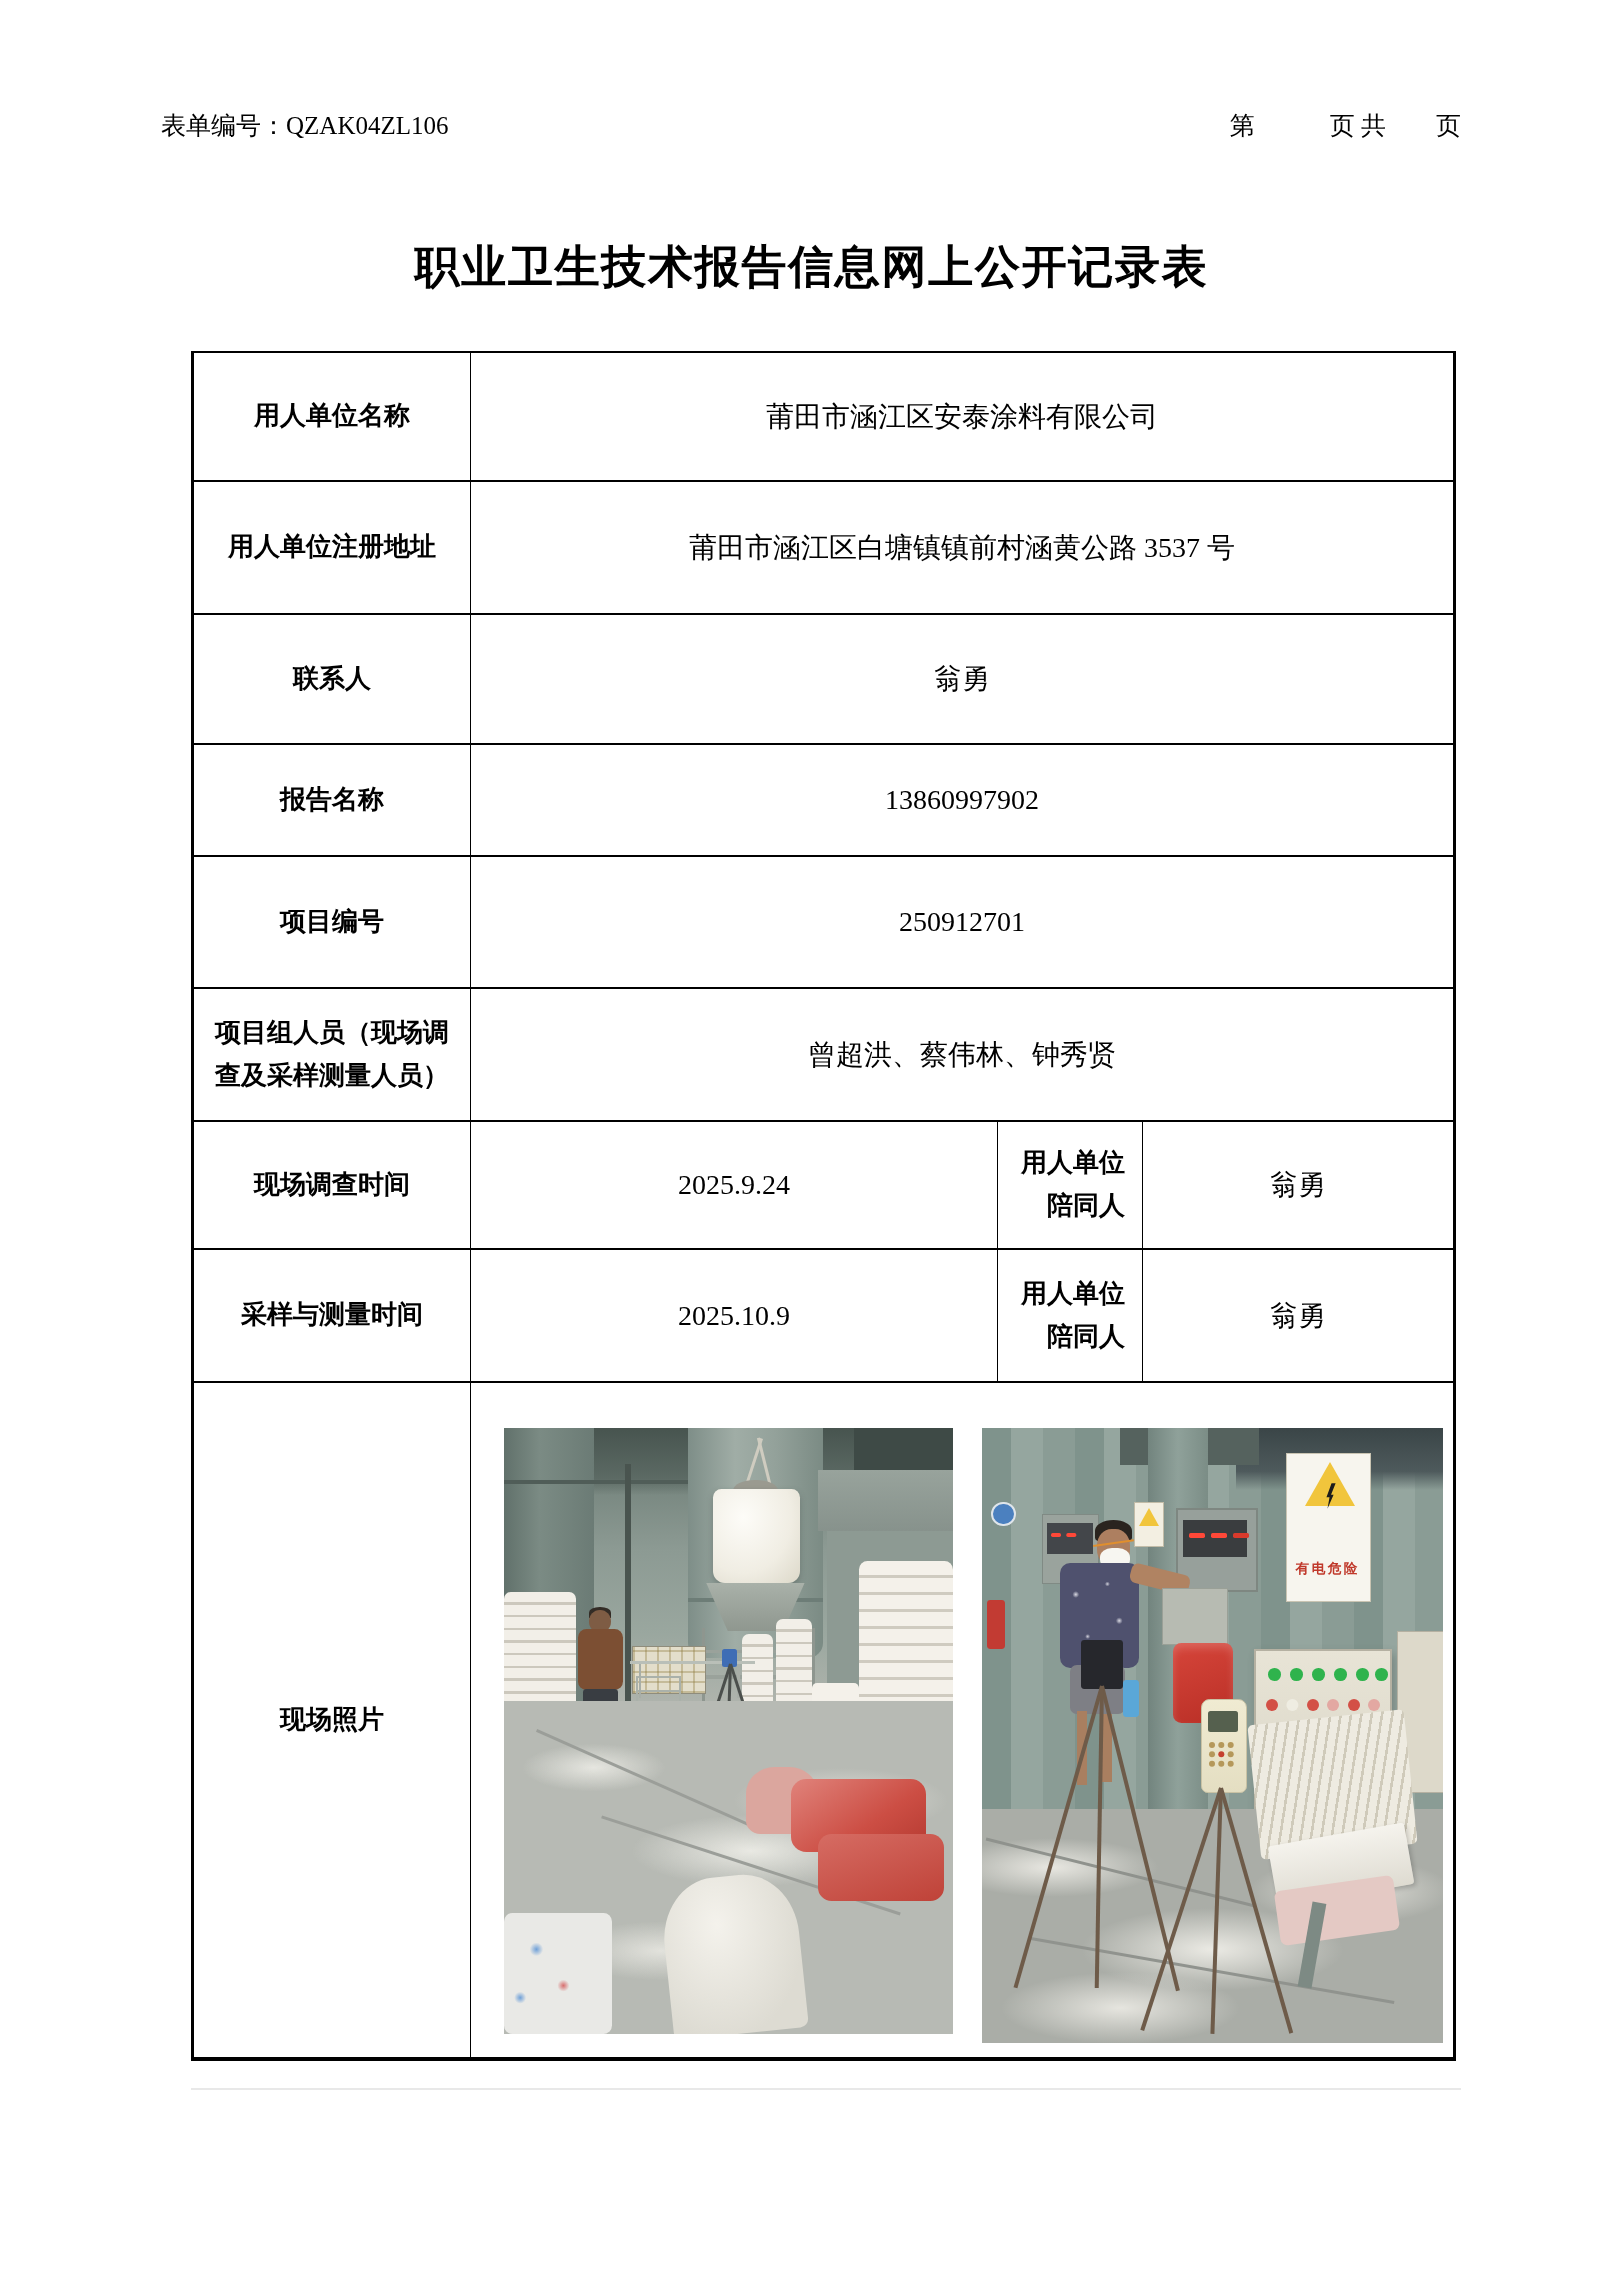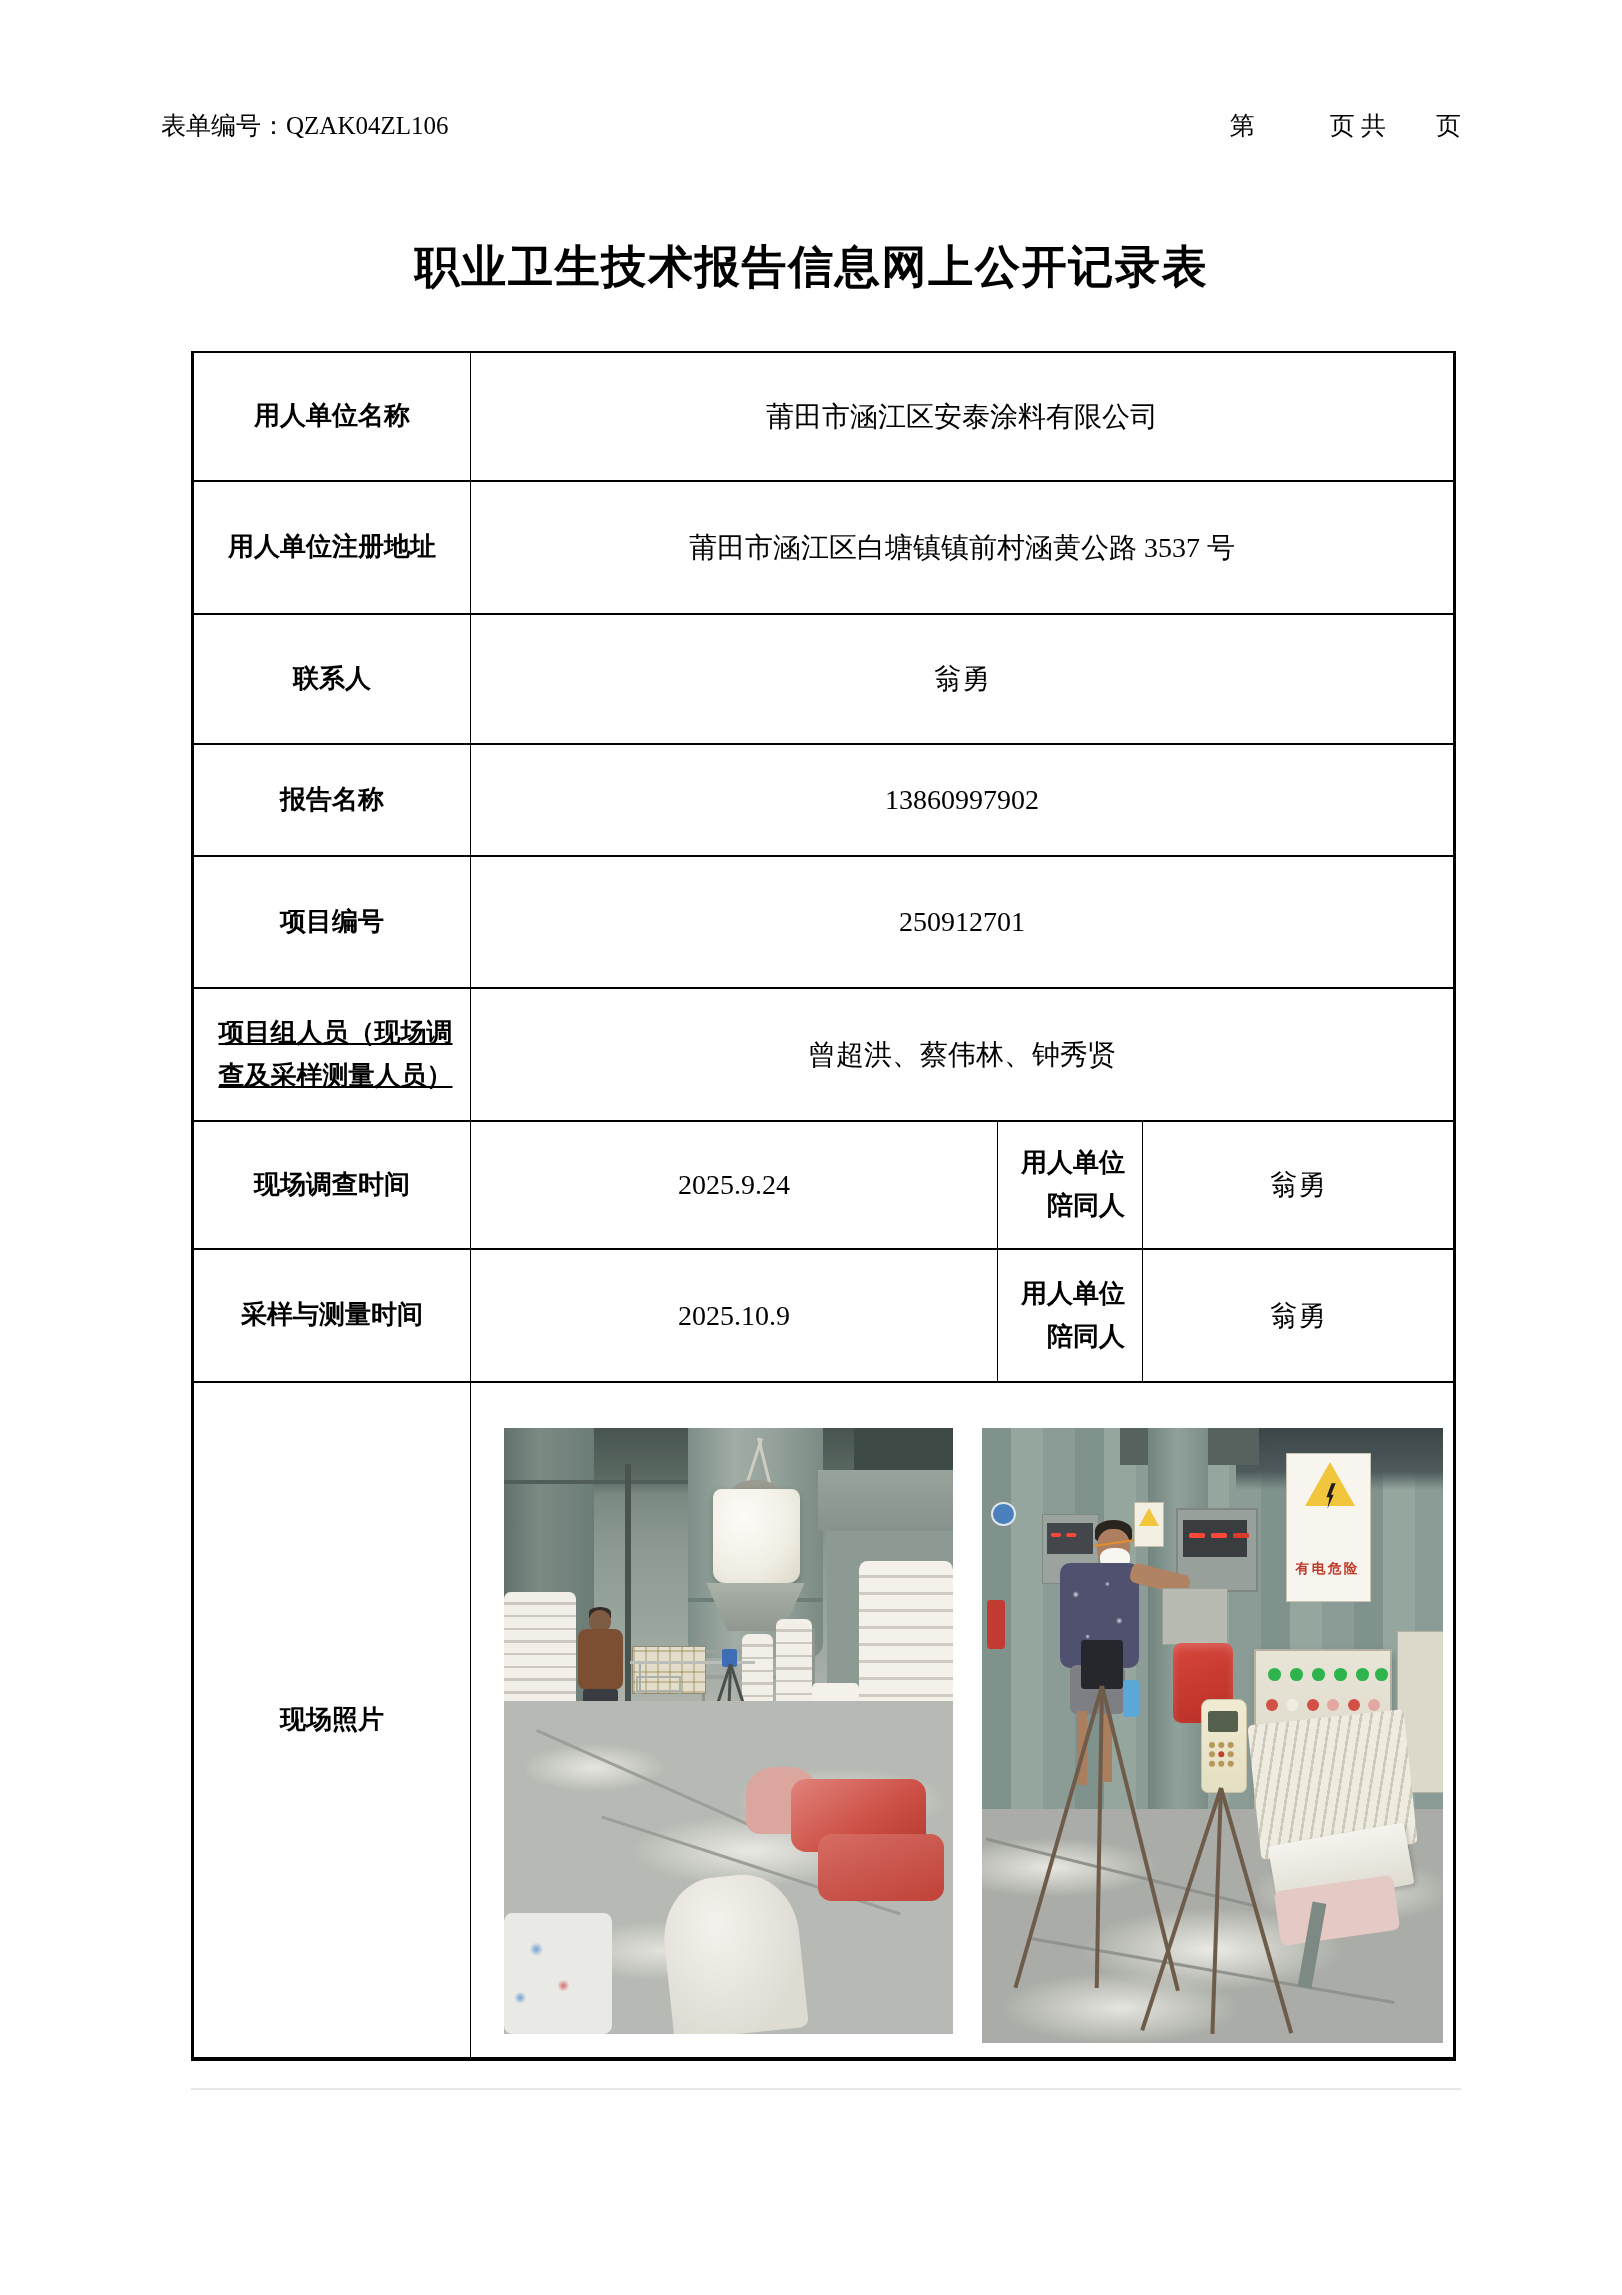--- a/index.html
+++ b/index.html
@@ -12,21 +12,21 @@
   
   .doc-title{position:absolute;top:240px;left:0;width:100%;text-align:center;
              font-size:45px;font-weight:bold;letter-spacing:1.7px;line-height:54px;}
   
   table.form{position:absolute;left:191px;top:351px;width:1262px;border-collapse:collapse;
              table-layout:fixed;border:3.4px solid #000;border-top-width:2.5px;border-bottom-width:4.2px;}
   table.form td{border:1.7px solid #000;border-top-width:2.5px;border-bottom-width:2.5px;
                 text-align:center;vertical-align:middle;padding:12px;overflow:hidden;}
   td.lbl{font-weight:bold;font-size:26px;line-height:1.65;}
   td.val{font-size:28px;}
-  .wrap9{display:inline-block;width:241px;text-align:right;text-decoration:underline;}
+  .wrap9{display:inline-block;width:241px;text-align:center;}
   .wrap4{display:inline-block;width:110px;text-align:right;font-family:Liberation Serif, serif;}
   
   td.photocell{vertical-align:top;}
   .photos-wrap{display:flex;gap:29px;padding:31px 0 0 21px;}
   .photo{position:relative;overflow:hidden;flex:none;background:#9aa79f;}
   .photo-left{width:449px;height:606px;}
   .photo-right{width:461px;height:615px;}
   
   .rings{background:repeating-linear-gradient(180deg,#f2efe8 0 10.2px,#ccc8bd 10.2px 12.7px);border-radius:6.8px;}
   .rings-big{background:repeating-linear-gradient(180deg,#f4f1ea 0 13.6px,#cfcbc0 13.6px 17px);border-radius:8.5px;}

